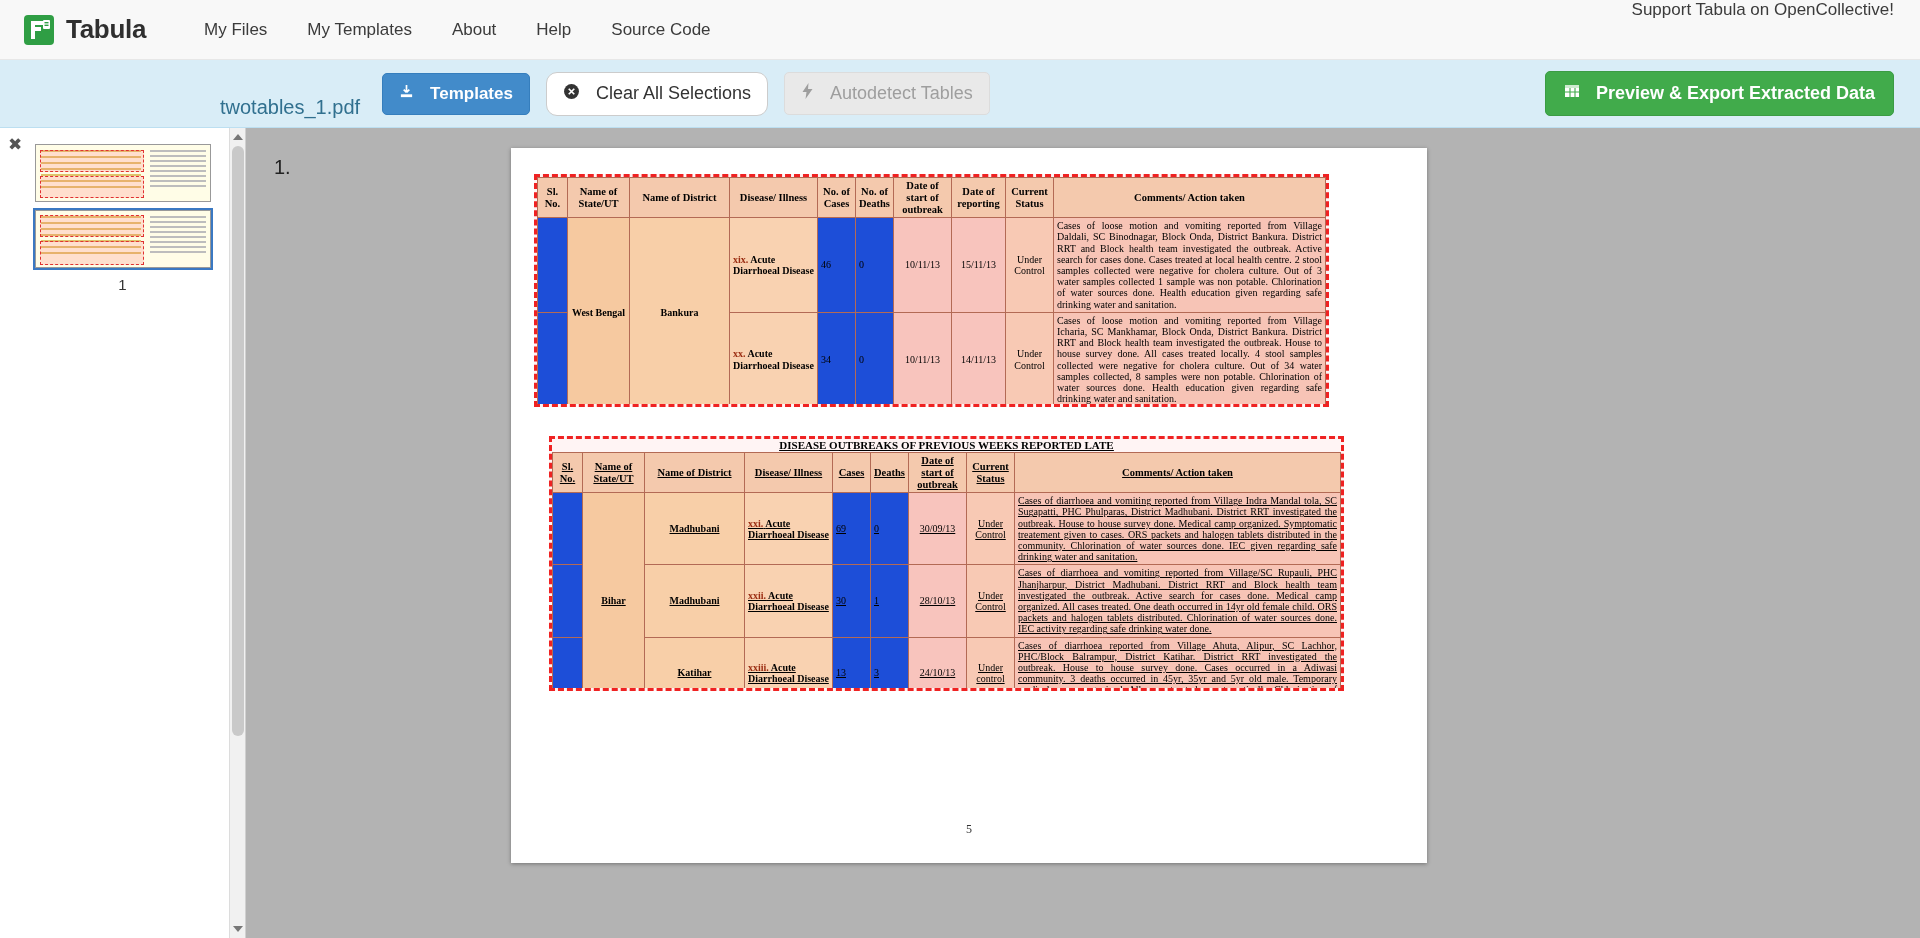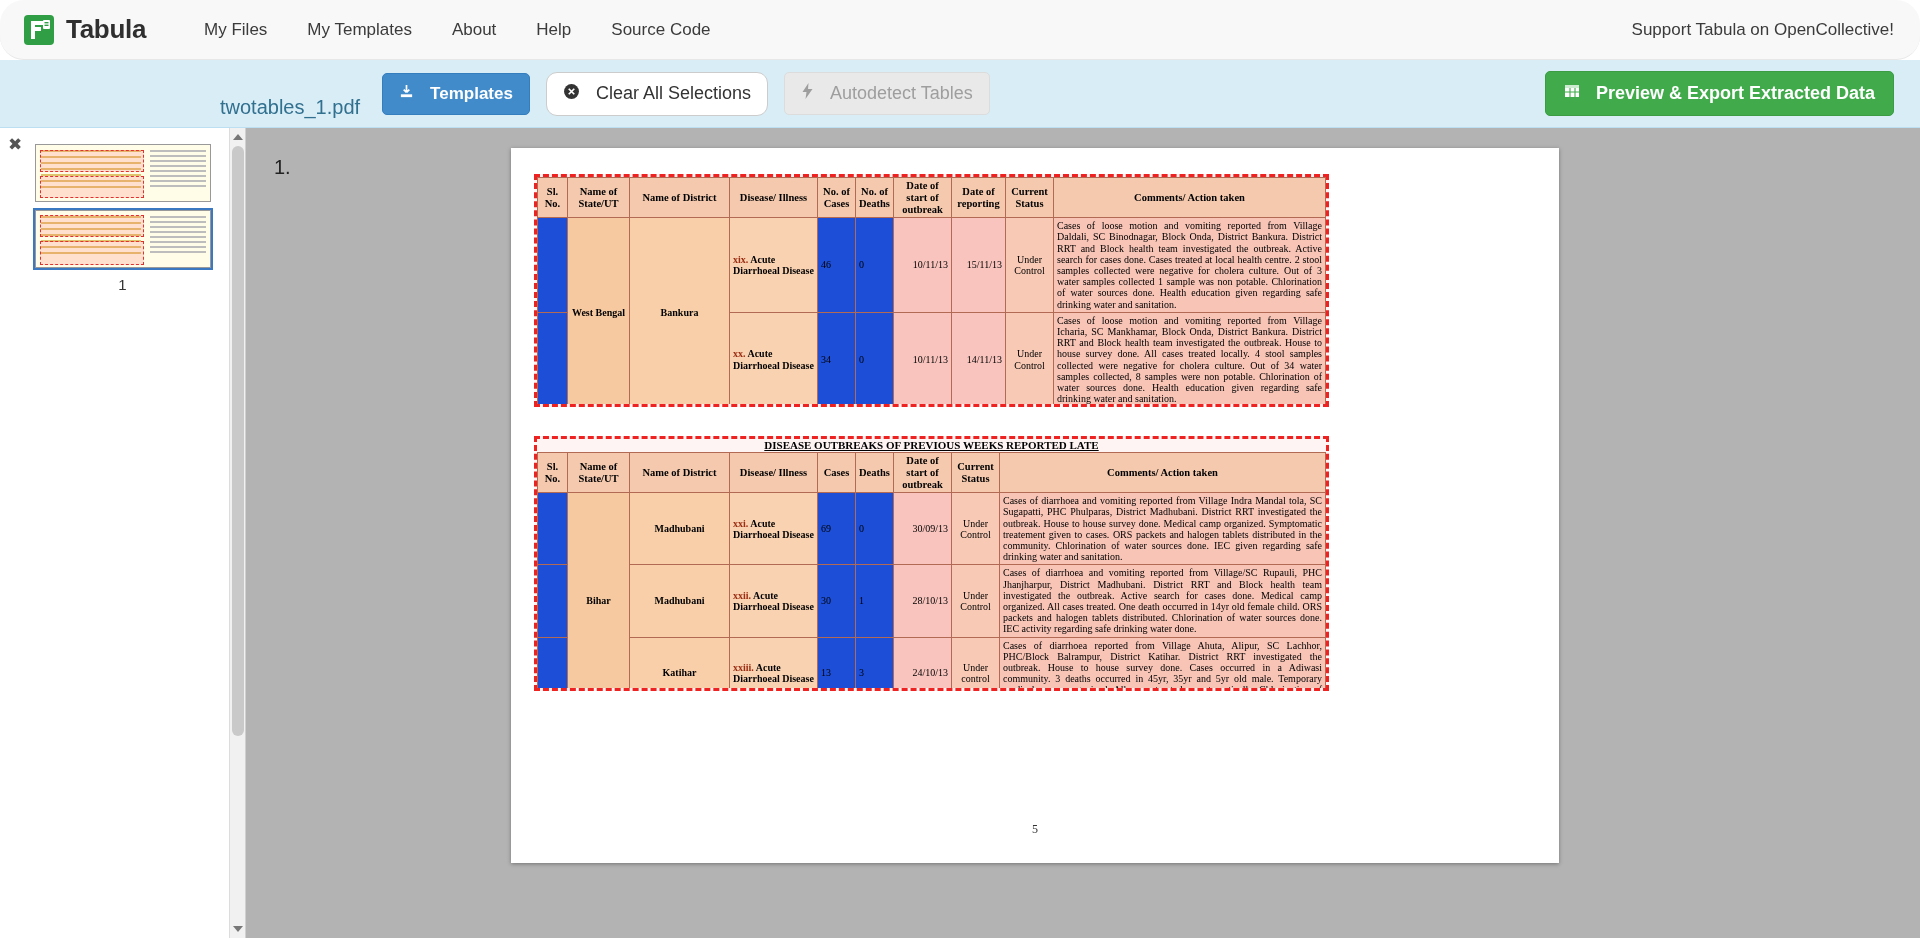--- a/index.html
+++ b/index.html
@@ -10,24 +10,22 @@
     background: #ffffff;
     overflow: hidden;
   }
 
   
   .navbar {
     height: 60px;
     background: #f8f8f8;
     border-bottom: 1px solid #e7e7e7;
     display: flex;
-    align-items: center;
     padding: 0 22px;
     position: relative;
-    border-radius: 24px;
   }
   .brand {
     display: flex; align-items: center; gap: 10px;
     margin-right: 40px;
   }
   .brand-logo {
     width: 34px; height: 34px;
     position: relative;
   }
   .brand-name {
@@ -217,21 +215,21 @@
   }
   .step-label {
     position: absolute;
     left: 28px; top: 28px;
     font-size: 20px;
     color: #222;
   }
   .page {
     position: absolute;
     left: 265px; top: 20px;
-    width: 1048px;
+    width: 916px;
     height: 715px;
     background: #fff;
     box-shadow: 0 1px 4px rgba(0,0,0,0.35);
   }
   .page-footer {
     position: absolute;
     bottom: 26px; left: 0; right: 0;
     text-align: center;
     font-size: 12px;
     color: #333;
@@ -262,21 +260,21 @@
   table.pdf th {
     background: #f4c9ad;
     text-align: center;
     font-weight: bold;
     font-size: 10.5px;
   }
   .c-state { background: #f6c9a0; text-align: center; font-weight: bold; }
   .c-district { background: #f8cfa8; text-align: center; font-weight: bold; }
   .c-illness { background: #f9d2b1; font-weight: bold; }
   .c-num { background: #1d4ed8; text-align: left; }
-  .c-date { background: #f8c4bd; text-align: right; }
+  .c-date { background: #f8c4bd; text-align: center; }
   .c-status { background: #f8c9b4; text-align: center; }
   .c-comment { background: #f7c4b6; text-align: justify; font-size: 9.4px; }
   .romanum { color: #9b2d12; }
   .tbl-title {
     text-align: center;
     font-weight: bold;
     font-family: "Liberation Serif", serif;
     font-size: 11px;
     text-decoration: underline;
     padding-bottom: 1px;
@@ -475,21 +473,21 @@
             <td class="c-num">0</td>
             <td class="c-date">10/11/13</td>
             <td class="c-date">14/11/13</td>
             <td class="c-status">Under Control</td>
             <td class="c-comment">Cases of loose motion and vomiting reported from Village Icharia, SC Mankhamar, Block Onda, District Bankura. District RRT and Block health team investigated the outbreak. House to house survey done. All cases treated locally. 4 stool samples collected were negative for cholera culture. Out of 34 water samples collected, 8 samples were non potable. Chlorination of water sources done. Health education given regarding safe drinking water and sanitation.</td>
           </tr>
         </tbody>
           </table>
       </div>
 
-      <div class="selection clip" style="left:23px; top:288px; width:795px; height:255px;">
+      <div class="selection clip" style="left:38px; top:288px; width:795px; height:255px;text-decoration:underline;">
 
         <div class="tbl-title">DISEASE OUTBREAKS  OF PREVIOUS WEEKS REPORTED LATE</div>
         <table class="pdf">
           <colgroup>
             <col style="width:30px">
               <col style="width:62px">
               <col style="width:100px">
               <col style="width:88px">
             <col style="width:38px">
               <col style="width:38px">

